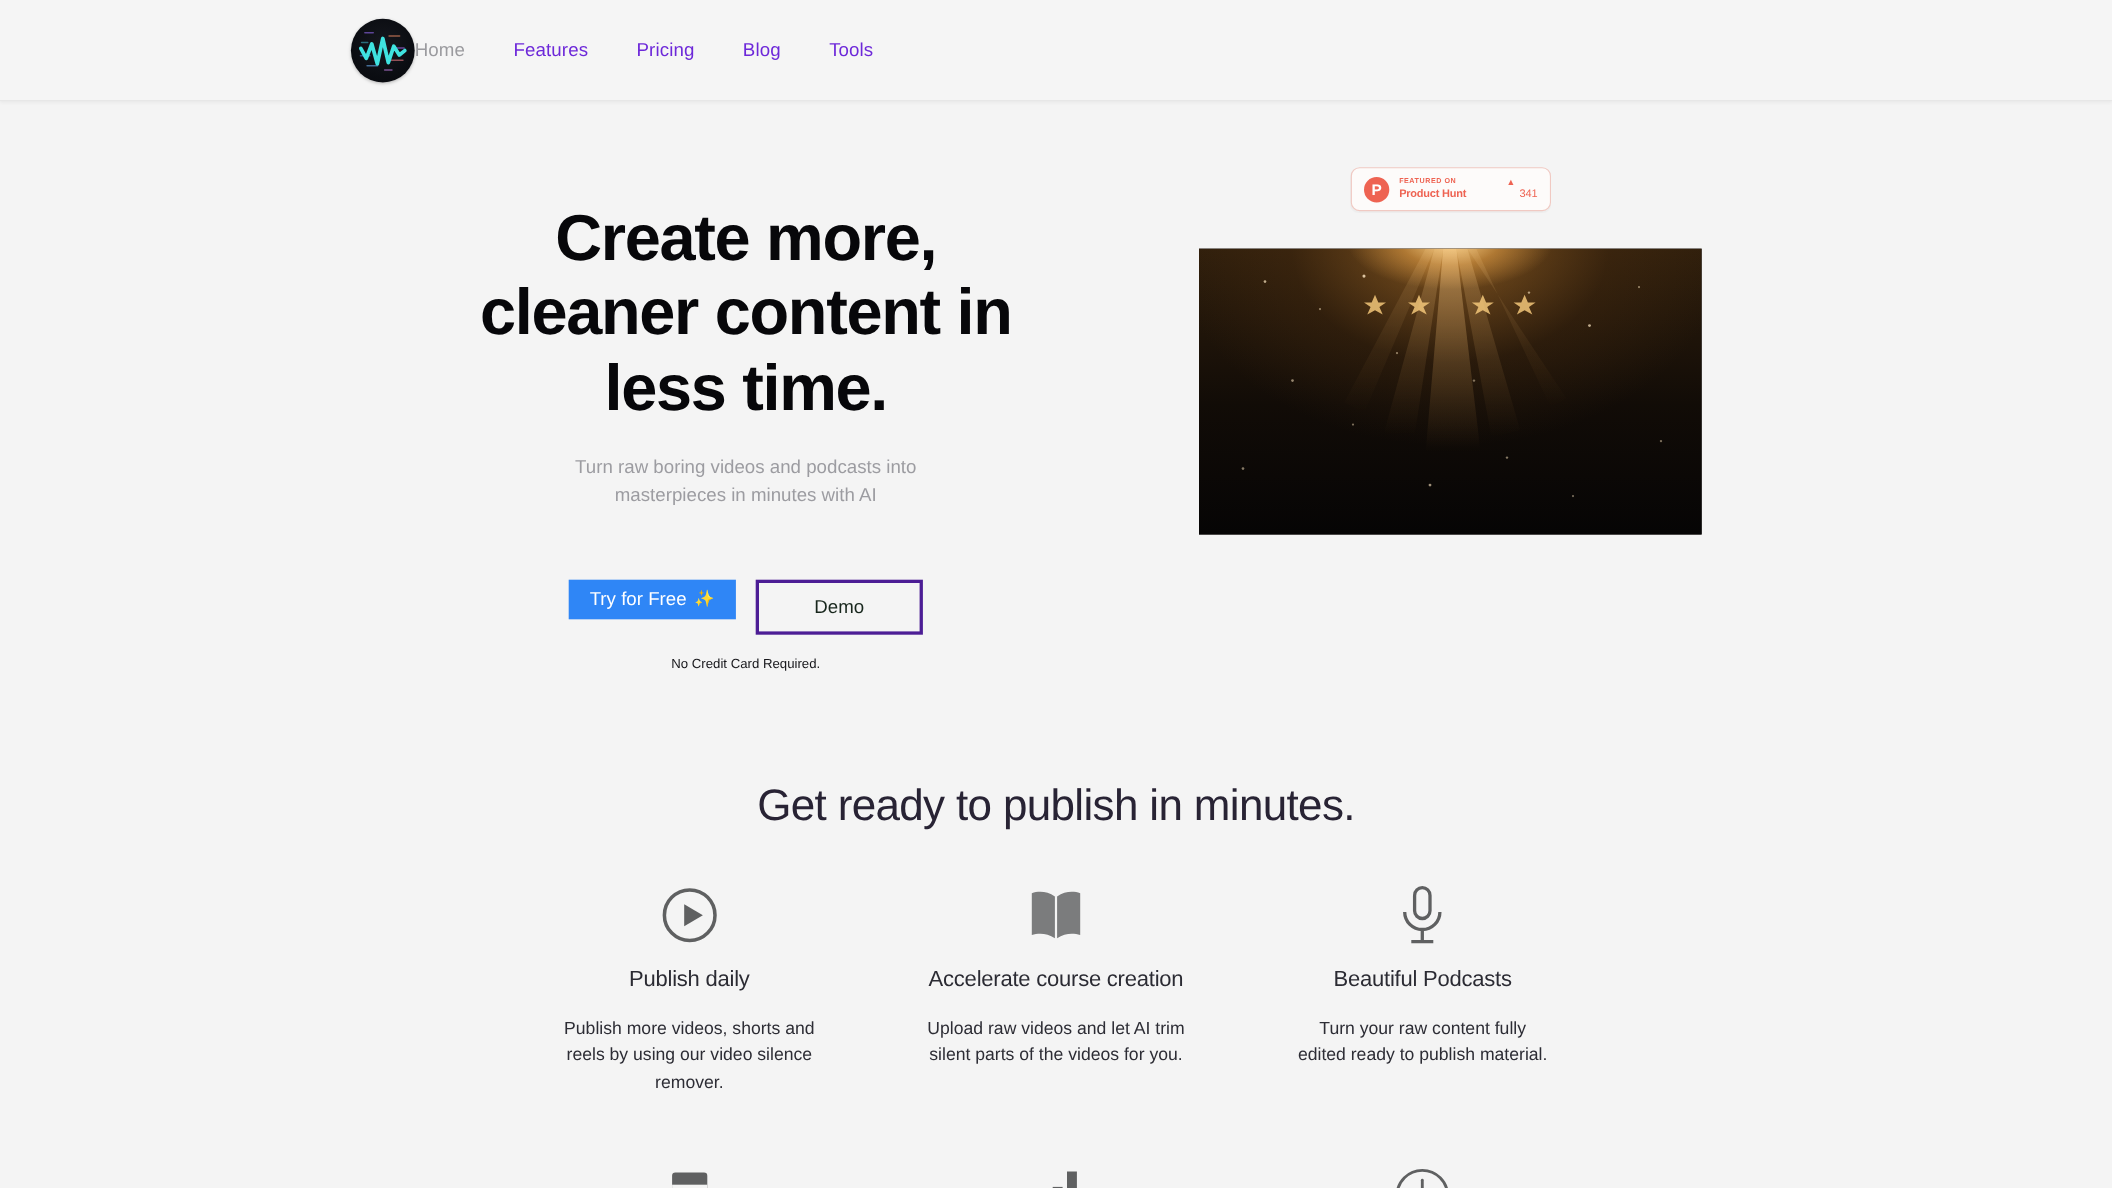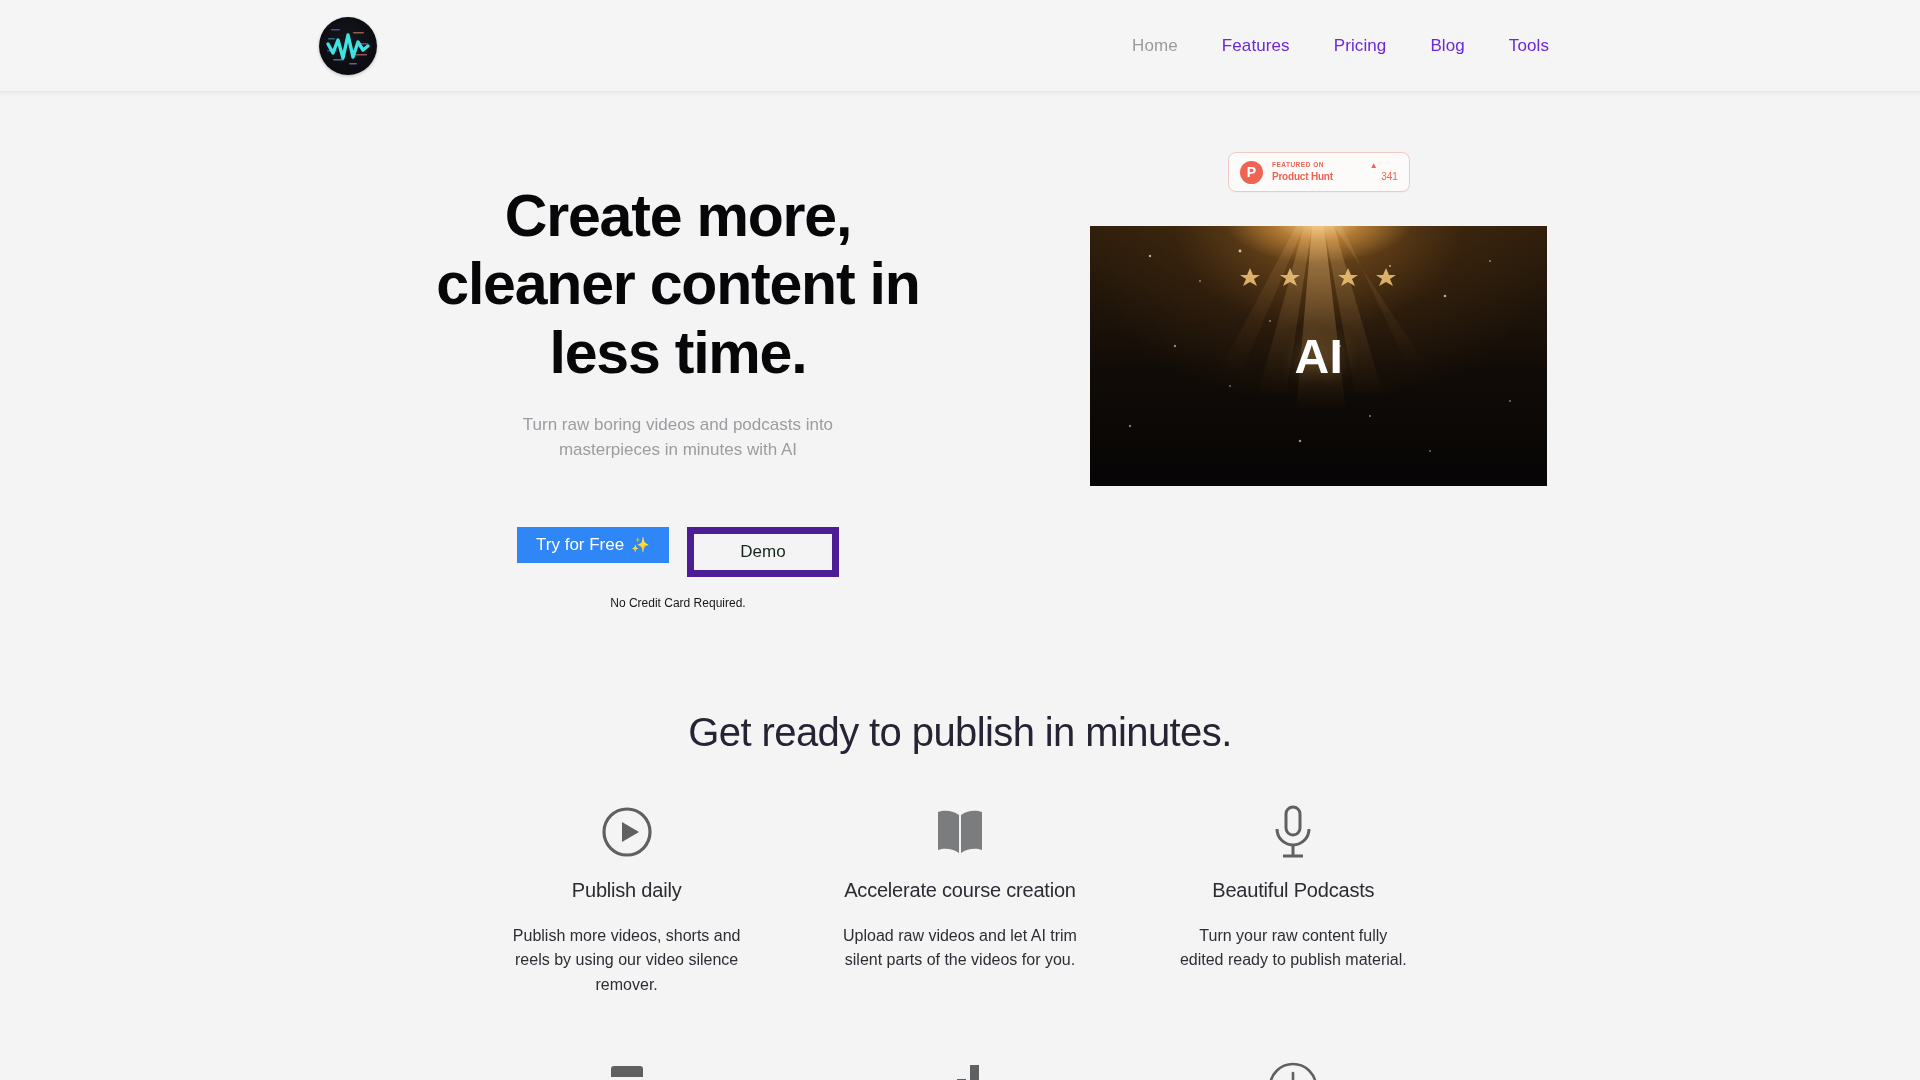--- a/index.html
+++ b/index.html
@@ -22,21 +22,21 @@
     box-shadow:0 2px 3px rgba(0,0,0,0.045);
     z-index:5;
   }
   .header-inner{
     width:100%;
     max-width:1330px;
     margin:0 auto;
     padding:0 24px;
     display:flex;
     align-items:center;
-    justify-content:space-between;
+    justify-content:flex-start;
   }
   .brand{ display:flex; align-items:center; }
   .logo-mark{
     width:58px; height:58px;
     border-radius:50%;
     background:radial-gradient(circle at 50% 42%, #16181f 0%, #0b0d12 62%, #07080c 100%);
     position:relative;
     overflow:hidden;
     display:block;
     box-shadow:0 1px 3px rgba(0,0,0,.25);
@@ -108,21 +108,21 @@
     background:#2f86f6;
     color:#ffffff;
     width:152px;
     height:36px;
     gap:7px;
   }
   .btn-primary .sparkle{ font-size:15px; line-height:1; }
   .btn-secondary{
     background:transparent;
     color:#17261c;
-    border:7px solid #4c1d95;
+    border:3px solid #4c1d95;
     width:152px;
     height:50px;
   }
   .no-credit{
     margin-top:19px;
     font-size:12px;
     color:#16161a;
     text-align:center;
   }
 
@@ -349,21 +349,20 @@
             <circle cx="180" cy="95" r="1" opacity=".5"></circle>
             <circle cx="250" cy="120" r="1.1" opacity=".45"></circle>
           </g>
           <g fill="#f3c77a" opacity=".85">
             <polygon points="160,42 163,49 170,49 164,53 167,60 160,56 153,60 156,53 150,49 157,49"></polygon>
             <polygon points="200,42 203,49 210,49 204,53 207,60 200,56 193,60 196,53 190,49 197,49"></polygon>
             <polygon points="258,42 261,49 268,49 262,53 265,60 258,56 251,60 254,53 248,49 255,49"></polygon>
             <polygon points="296,42 299,49 306,49 300,53 303,60 296,56 289,60 292,53 286,49 293,49"></polygon>
           </g>
         </svg>
-        <div class="ai-word">AI</div>
       </div>
 
     </div>
   </div>
 </section>
 
 <section class="features">
   <h2 class="features-title">Get ready to publish in minutes.</h2>
 
   <div class="feature-grid">

